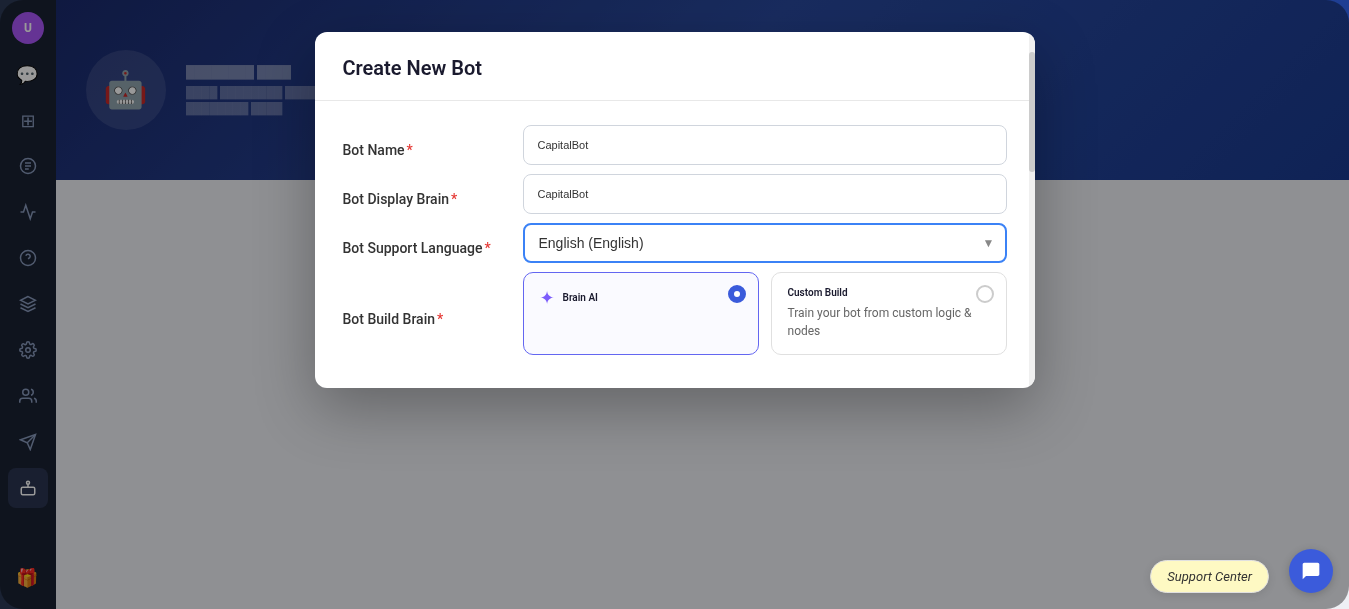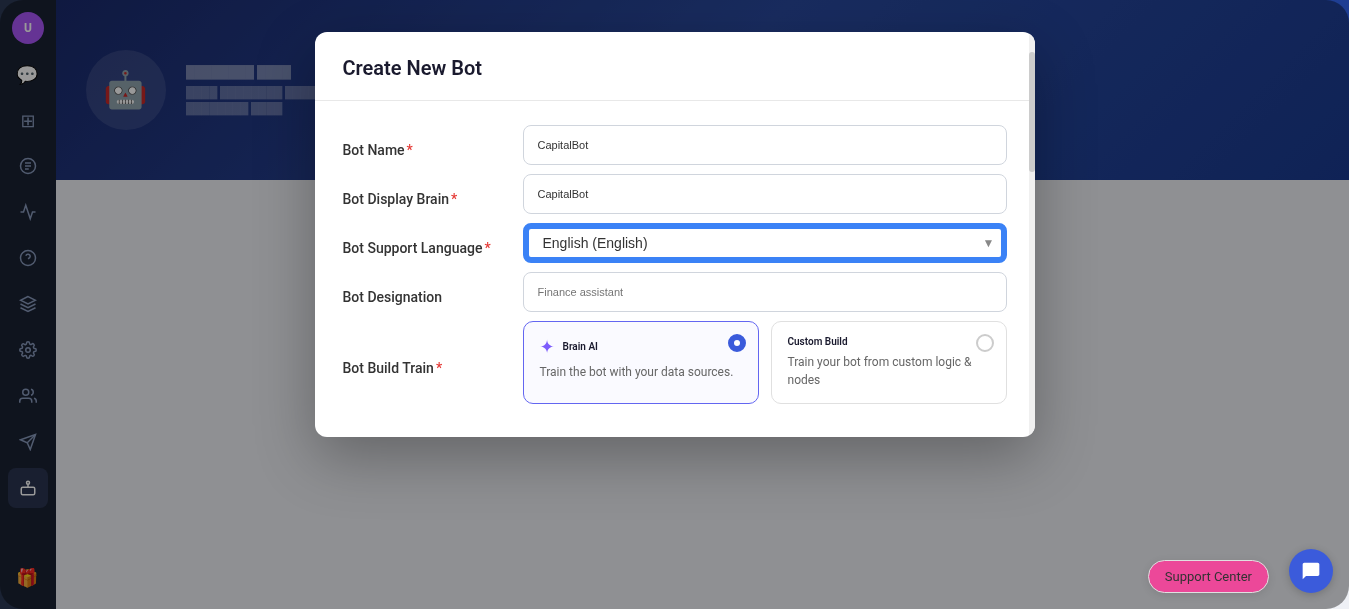--- a/index.html
+++ b/index.html
@@ -189,21 +189,21 @@
     }
 
     .select-wrapper {
       flex: 1;
       position: relative;
     }
 
     .select-wrapper select {
       width: 100%;
       height: 40px;
-      border: 6px solid #3b82f6;
+      border: 2px solid #3b82f6;
       border-radius: 8px;
       padding: 0 14px;
       font-size: 14px;
       color: #333;
       outline: none;
       background: #fff;
       appearance: none;
       cursor: pointer;
     }
 
@@ -287,29 +287,30 @@
     
     .brain-ai-icon {
       font-size: 18px;
     }
 
     
     .support-center-btn {
       position: fixed;
       bottom: 16px;
       right: 80px;
-      background: #ec4899;
+      background: #fef9c3;
       border: 1px solid #e0e0e0;
       border-radius: 20px;
       padding: 8px 16px;
       font-size: 13px;
       color: #333;
       cursor: pointer;
       box-shadow: 0 2px 8px rgba(0,0,0,0.1);
       z-index: 200;
+      font-style: italic;
     }
 
     .chat-bubble-btn {
       position: fixed;
       bottom: 16px;
       right: 16px;
       width: 44px;
       height: 44px;
       background: #3b5bdb;
       border-radius: 50%;
@@ -433,39 +434,32 @@
         <div class="select-wrapper">
           <select class="form-control" style="padding-right:36px;">
             <option>English (English)</option>
             <option>Spanish (Español)</option>
             <option>French (Français)</option>
           </select>
           <span class="select-arrow">▼</span>
         </div>
       </div>
 
+
       <div class="form-group">
         <label class="form-label">
-          <span>Bot Designation</span>
-        </label>
-        <input type="text" class="form-control" placeholder="Finance assistant" value="" style="">
-      </div>
-
-      <div class="form-group">
-        <label class="form-label">
-          <span>Bot Build Train</span><span class="required">*</span>
+          <span>Bot Build Brain</span><span class="required">*</span>
         </label>
         <div class="bot-build-options">
 
           <div class="bot-build-card selected">
             <div class="card-header">
               <span class="brain-ai-icon" style="color:#7c5cfc;">✦</span>
               <span class="card-title">Brain AI</span>
             </div>
-            <div class="card-desc">Train the bot with your data sources.</div>
             <div class="card-radio checked"></div>
           </div>
 
           <div class="bot-build-card">
             <div class="card-header">
               <span class="card-title">Custom Build</span>
             </div>
             <div class="card-desc">Train your bot from custom logic &amp; nodes</div>
             <div class="card-radio"></div>
           </div>

